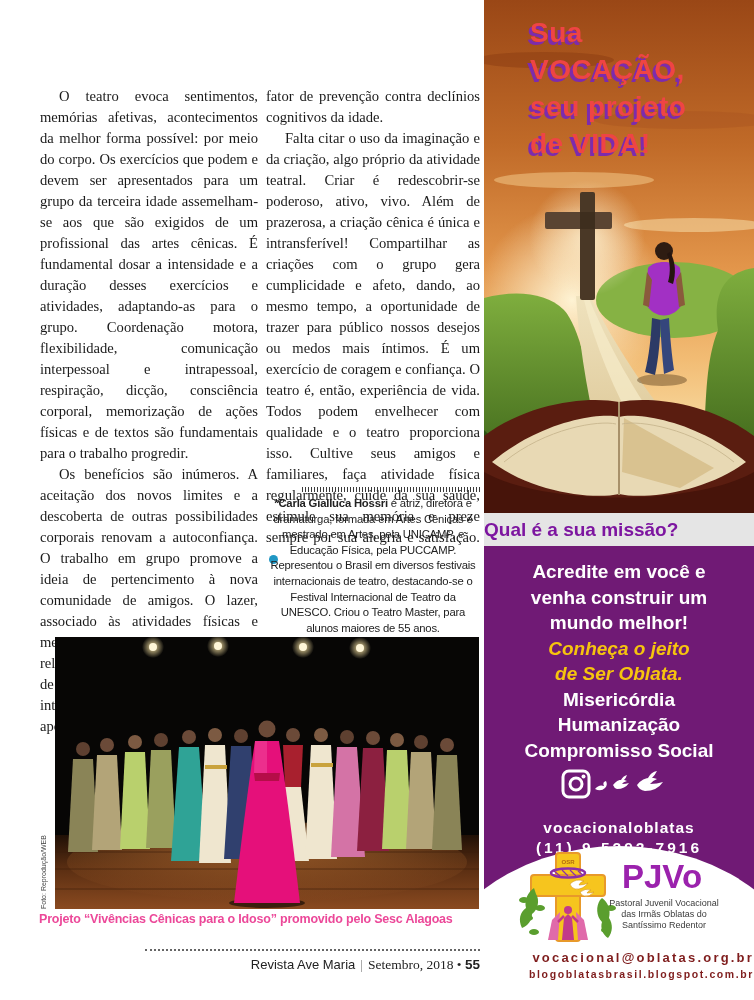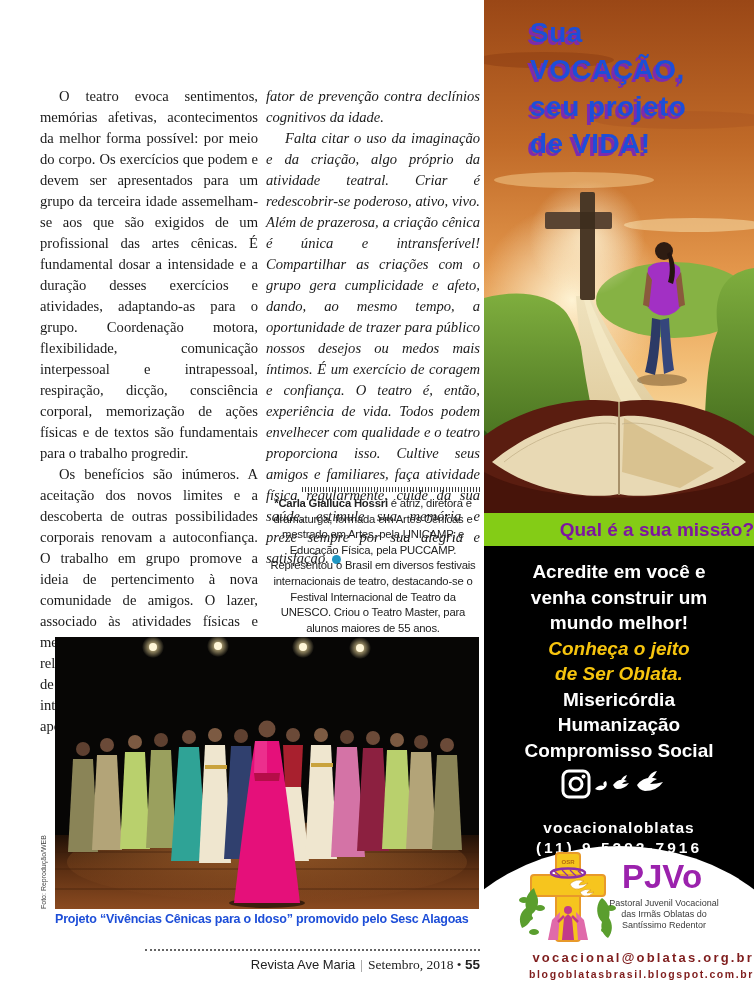--- a/index.html
+++ b/index.html
@@ -2,64 +2,64 @@
 <html><head>
 <meta charset="utf-8">
 <style>
   html,body{margin:0;padding:0;background:#ffffff;}
   .page{position:relative;width:754px;height:1000px;background:#ffffff;overflow:hidden;
         font-family:"Liberation Serif", serif;color:#1a1a1a;}
 
   
   .col{position:absolute;top:86px;font-size:14.6px;line-height:21px;text-align:justify;}
   .col1{left:40px;width:218px;}
-  .col2{left:266px;width:214px;font-style:italic;}
+  .col2{left:266px;width:214px;}
   .col p{margin:0;text-indent:19px;}
   .col p.noindent{text-indent:0;}
   .end-dot{display:inline-block;width:9px;height:9px;border-radius:50%;
            background:#2097c4;margin-left:3px;vertical-align:-1px;}
 
   
   .bio{position:absolute;left:266px;top:487px;width:214px;text-align:center;
        font-family:"Liberation Sans", sans-serif;font-size:11.3px;line-height:15.6px;
        color:#222;letter-spacing:-0.2px;}
   .bio .hatch{height:5px;width:178px;margin-left:auto;margin-bottom:4px;
        background:repeating-linear-gradient(90deg,#3a3a3a 0 1px,transparent 1px 3px);}
   .bio b{font-weight:bold;}
 
   
   .photo{position:absolute;left:55px;top:637px;width:424px;height:272px;background:#050505;}
   .photo svg{display:block;}
   .credit{position:absolute;left:40px;top:783px;height:126px;
           writing-mode:vertical-rl;transform:rotate(180deg);
           font-family:"Liberation Sans", sans-serif;font-size:7px;color:#444;
           text-align:left;}
-  .caption{position:absolute;left:55px;top:912px;width:424px;
+  .caption{position:absolute;left:39px;top:912px;width:424px;
            font-family:"Liberation Sans", sans-serif;font-weight:bold;
-           font-size:12.5px;color:#1d4ed8;letter-spacing:-0.2px;}
+           font-size:12.5px;color:#ec4899;letter-spacing:-0.2px;}
 
   
   .footer{position:absolute;left:145px;top:949px;width:335px;
           border-top:2px dotted #666;padding-top:6px;text-align:right;
           font-size:13.5px;color:#222;}
   .footer .mag{font-family:"Liberation Sans", sans-serif;font-weight:normal;font-size:13px;}
   .footer .sep{color:#888;margin:0 5px;font-weight:normal;}
   .footer .pg{font-family:"Liberation Sans", sans-serif;font-weight:bold;}
 
   
   .ad{position:absolute;left:484px;top:0;width:270px;height:1000px;overflow:hidden;
       font-family:"Liberation Sans", sans-serif;}
   .ad-hero{position:absolute;top:0;left:0;width:270px;height:513px;}
   .ad-headline{position:absolute;top:14px;left:46px;font-weight:bold;font-size:28px;
-               line-height:37px;color:#1d4ed8;letter-spacing:0.5px;
+               line-height:37px;color:#ef4444;letter-spacing:0.5px;
                text-shadow:-3px 3px 0 #7d2bad;}
   .ad-question{position:absolute;top:513px;left:0;width:270px;height:33px;
-               background:#84cc16;color:#7d16a0;font-weight:bold;font-size:19px;
-               line-height:33px;text-align:right;}
-  .ad-purple{position:absolute;top:546px;left:0;width:270px;height:344px;background:#000000;
+               background:#e5e5e5;color:#7d16a0;font-weight:bold;font-size:19px;
+               line-height:33px;text-align:left;}
+  .ad-purple{position:absolute;top:546px;left:0;width:270px;height:344px;background:#701a75;
              text-align:center;color:#fff;}
   .ad-purple .line{font-weight:bold;font-size:19px;line-height:25.5px;}
   .ad-purple .yellow{color:#f6c40e;font-style:italic;}
   .ad-purple .pad{height:13px;}
   .icons-row{margin-top:6px;height:30px;display:flex;justify-content:center;align-items:center;}
   .handle{font-weight:bold;font-size:15.5px;letter-spacing:1px;margin-top:20px;}
   .phone{font-weight:bold;font-size:15.5px;letter-spacing:3px;margin-top:2px;}
   .ad-dome{position:absolute;left:-65px;top:846px;width:400px;height:330px;
            border-radius:50%;background:#ffffff;}
   .ad-logo{position:absolute;left:30px;top:848px;width:210px;height:100px;}

